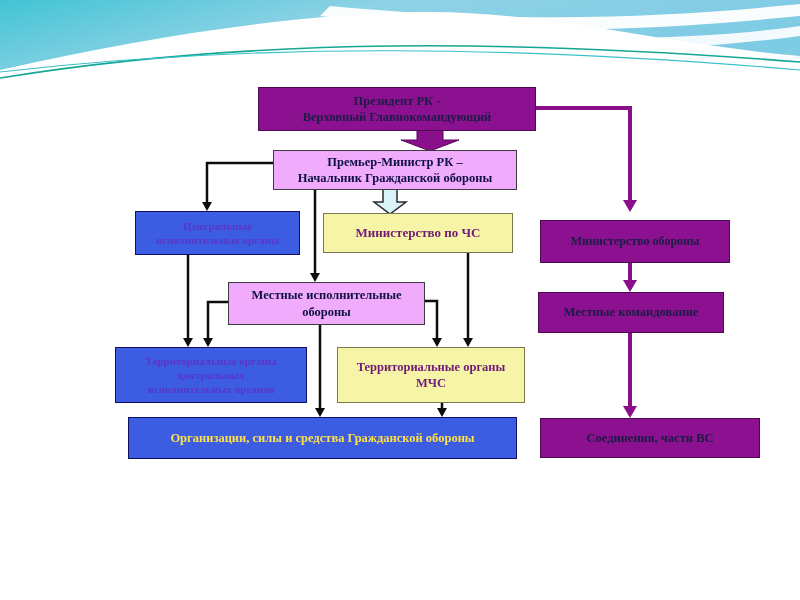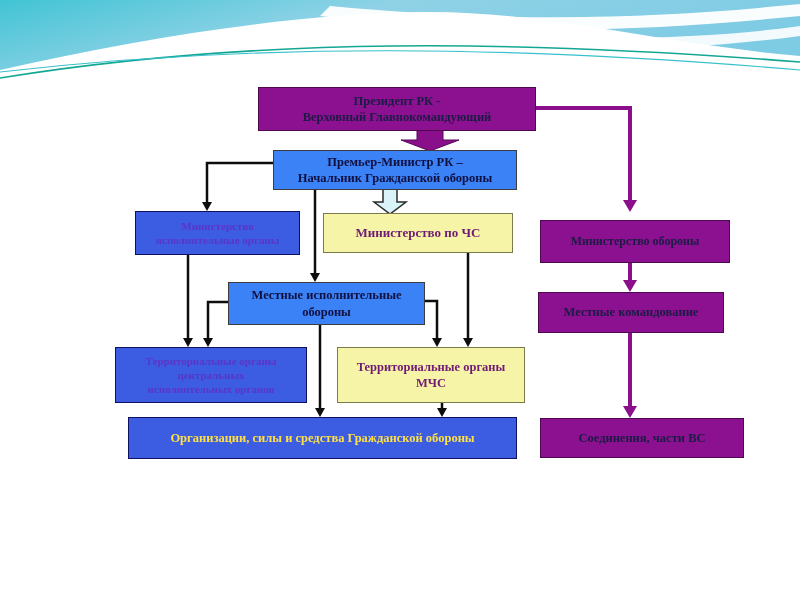--- a/index.html
+++ b/index.html
@@ -4,35 +4,35 @@
 <style>
   html,body{margin:0;padding:0;background:#fff;}
   #stage{position:relative;width:800px;height:600px;background:#ffffff;overflow:hidden;
          font-family:"Liberation Serif","DejaVu Serif",serif;}
   #banner{position:absolute;left:0;top:0;z-index:0;}
   #connectors{position:absolute;left:0;top:0;z-index:1;}
   .node{position:absolute;z-index:2;display:flex;align-items:center;justify-content:center;
         text-align:center;box-sizing:border-box;font-weight:bold;white-space:pre-line;
         padding:14px;line-height:1.3;}
   .purple{background:#8c1190;border:1px solid #4d0850;color:#1b1b45;}
-  .cyan{background:#3b82f6;border:1px solid #3c3c3c;color:#101040;}
+  .cyan{background:#f0abfc;border:1px solid #3c3c3c;color:#101040;}
   .blue{background:#3c5de2;border:1px solid #101060;color:#5a35c8;}
   .yellow{background:#f6f4a6;border:1px solid #7a7a4c;color:#701a75;}
 
   .n-president{left:258px;top:87px;width:278px;height:44px;font-size:12.5px;}
   .n-premier{left:273px;top:150px;width:244px;height:40px;font-size:12.5px;}
   .n-central{left:135px;top:211px;width:165px;height:44px;font-size:11px;}
   .n-ministry-es{left:323px;top:213px;width:190px;height:40px;font-size:13px;}
   .n-ministry-def{left:540px;top:220px;width:190px;height:43px;font-size:12px;}
   .n-local{left:228px;top:282px;width:197px;height:43px;font-size:12.5px;}
   .n-terr-central{left:115px;top:347px;width:192px;height:56px;font-size:11px;}
   .n-terr-es{left:337px;top:347px;width:188px;height:56px;font-size:12.5px;}
   .n-mil-cmd{left:538px;top:292px;width:186px;height:41px;font-size:12.5px;}
   .n-organizations{left:128px;top:417px;width:389px;height:42px;font-size:12.5px;color:#fde047;}
-  .n-mil-units{left:540px;top:418px;width:204px;height:40px;font-size:12.5px;}
+  .n-mil-units{left:540px;top:418px;width:220px;height:40px;font-size:12.5px;}
 </style>
 </head>
 <body>
 
 <div id="stage">
 
   <svg id="banner" width="800" height="90" viewBox="0 0 800 90">
     <defs>
       <linearGradient id="tg" x1="0" y1="0" x2="1" y2="0.35">
         <stop offset="0" stop-color="#41c4d4"></stop>
@@ -86,21 +86,21 @@
 
     <polygon points="383,189 397,189 397,202 406,202 390,214 374,202 383,202" fill="#d9f3f8" stroke="#2b2b2b" stroke-width="1.5"></polygon>
   </svg>
 
   <div class="node purple n-president">Президент РК -
 Верховный Главнокомандующий</div>
 
   <div class="node cyan n-premier">Премьер-Министр РК –
 Начальник Гражданской обороны</div>
 
-  <div class="node blue n-central">Министерство
+  <div class="node blue n-central">Центральные
 исполнительные органы</div>
 
   <div class="node yellow n-ministry-es">Министерство по ЧС</div>
 
   <div class="node purple n-ministry-def">Министерство обороны</div>
 
   <div class="node cyan n-local">Местные исполнительные
 обороны</div>
 
   <div class="node blue n-terr-central">Территориальные органы

